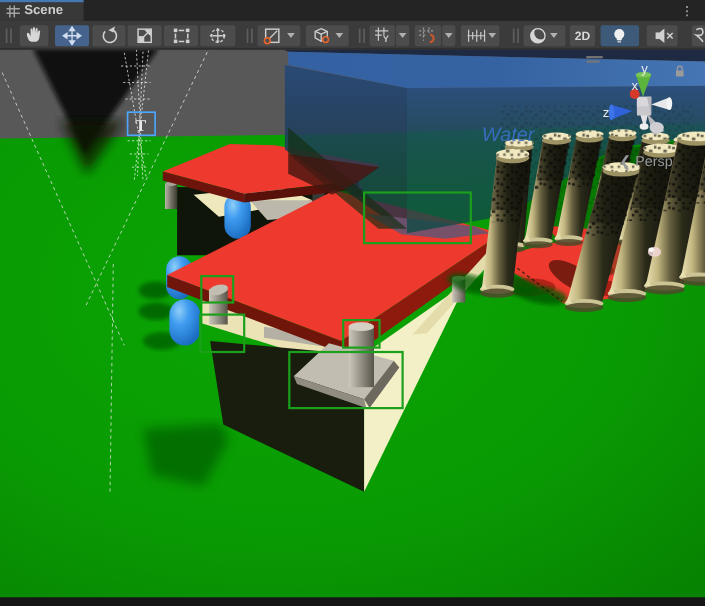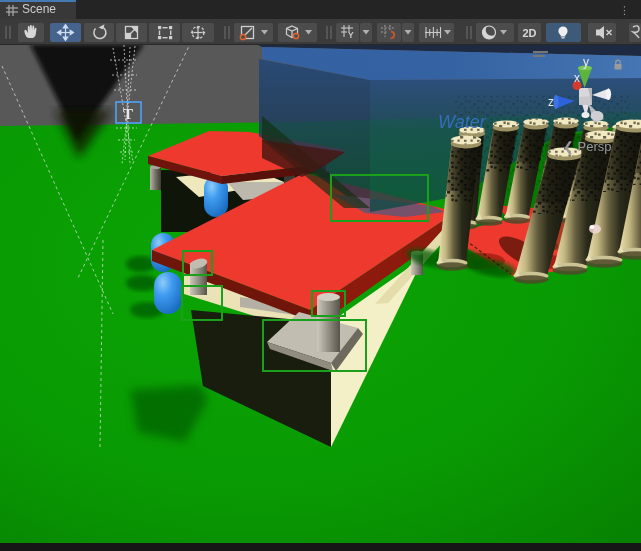--- a/index.html
+++ b/index.html
@@ -1,17 +1,17 @@
 <!DOCTYPE html>
 <html><head>
 <meta charset="utf-8">
 <style>
 html,body{margin:0;padding:0;background:#222;}
 #wrap{position:relative;width:641px;height:551px;overflow:hidden;background:#3b3b3b;font-family:"Liberation Sans",sans-serif;}
-#tabbar{position:absolute;left:0;top:0;width:641px;height:19px;background:#242424;}
+#tabbar{position:absolute;left:0;top:0;width:641px;height:19px;background:#242424;font-weight:bold;}
 #tab{position:absolute;left:0;top:0;width:76px;height:19px;background:#383838;border-top:2px solid #4579b4;box-sizing:border-box;}
 #tabtxt{position:absolute;left:22px;top:2px;font-size:12px;color:#cdcdcd;}
 #toolbar{position:absolute;left:0;top:19px;width:641px;height:26px;background:#3b3b3b;border-bottom:1px solid #282828;box-sizing:border-box;}
 #scene{position:absolute;left:0;top:0;width:641px;height:551px;}
 .dots{position:absolute;right:11px;top:4px;color:#999;font-size:11px;letter-spacing:0;}
 </style>
 </head>
 <body>
 <div id="wrap">
 <svg id="scene" width="641" height="551" viewBox="0 0 641 551">

